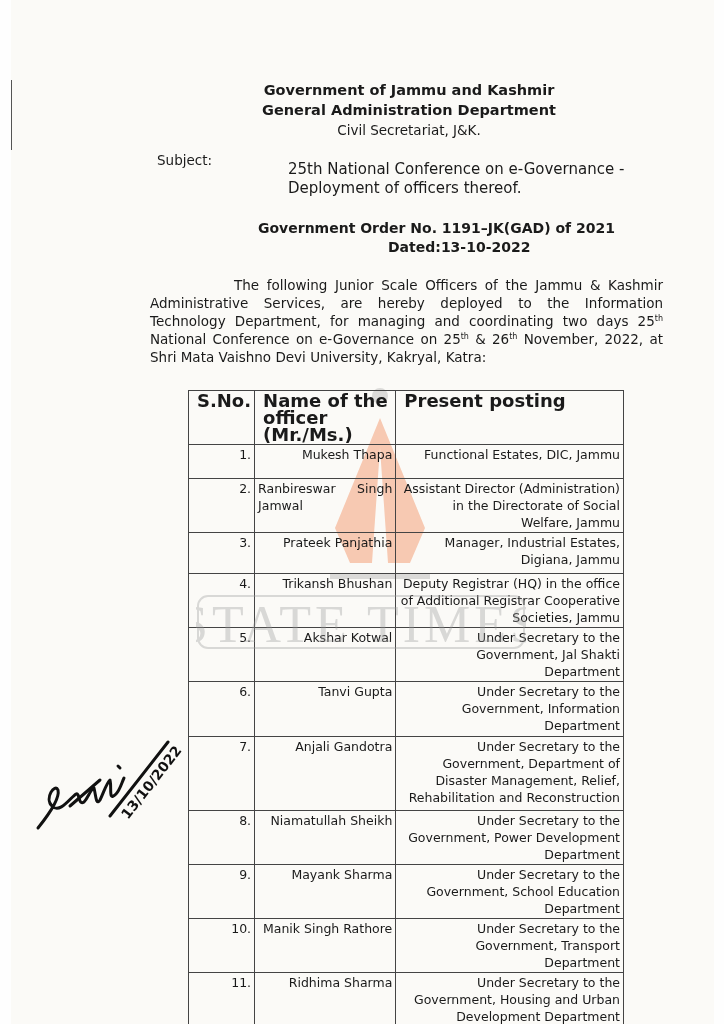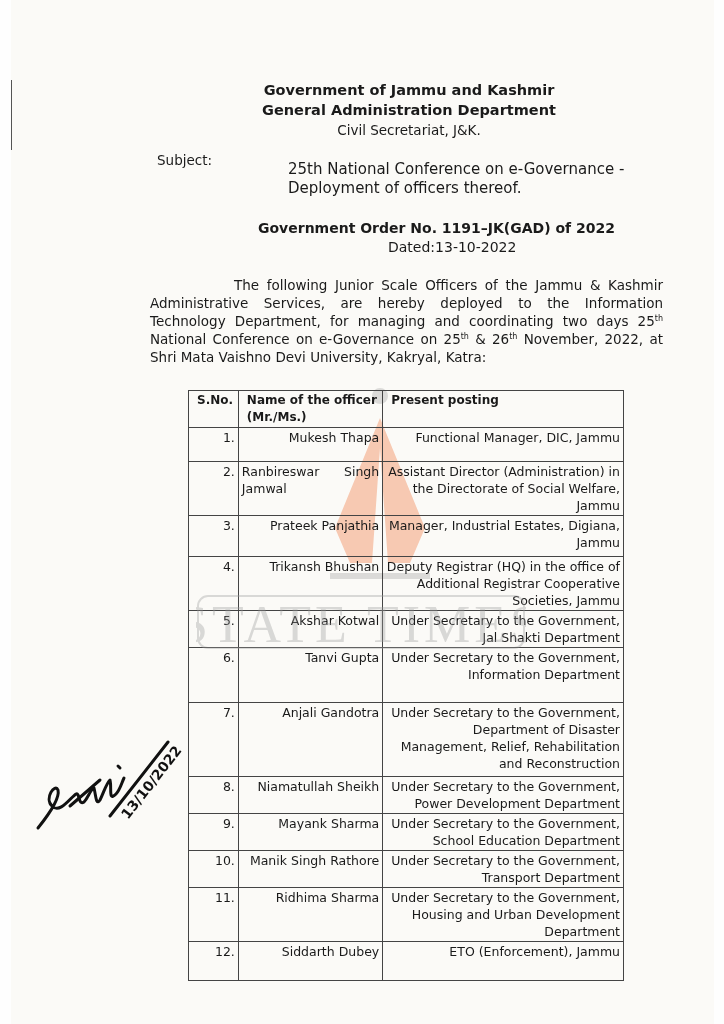--- a/index.html
+++ b/index.html
@@ -12,37 +12,37 @@
   .edge-left { position: absolute; left: 0; top: 0; width: 11px; height: 1024px; background: #fefefe; }
   .edge-right { position: absolute; right: 0; top: 0; width: 10px; height: 1024px; background: #fefefe; }
   .edge-line { position: absolute; left: 11px; top: 80px; width: 1px; height: 70px; background: #555; }
   .head { position: absolute; left: 0; width: 724px; text-align: center; font-size: 14.5px; }
   .h1 { top: 82px; font-weight: bold; left: 47px; }
   .h2 { top: 102px; font-weight: bold; left: 47px; }
   .h3 { top: 122px; font-size: 13.5px; left: 47px; }
   .subject-label { position: absolute; left: 157px; top: 152px; font-size: 13.5px; }
   .subject-text { position: absolute; left: 245px; top: 160px; width: 425px; font-size: 15px; line-height: 19px; margin-left: 43px; }
   .order { position: absolute; left: 258px; top: 220px; font-size: 14px; font-weight: bold; }
-  .dated { position: absolute; left: 388px; top: 239px; font-size: 14px; font-weight: normal; }
+  .dated { position: absolute; left: 388px; top: 239px; font-size: 14px; font-weight: bold; }
   .para {
     position: absolute; left: 150px; top: 276px; width: 513px;
     font-size: 13.5px; line-height: 18px; text-align: justify;
   }
   .para .indent { display: inline-block; width: 84px; }
   sup { font-size: 8px; line-height: 0; }
 
   table.officers {
     position: absolute; left: 188px; top: 390px; width: 436px;
     border-collapse: collapse; font-size: 12.5px; line-height: 17px;
     background: transparent;
   }
   table.officers th, table.officers td {
     border: 1px solid #444; vertical-align: top; padding: 1px 3px; text-align: right;
   }
-  table.officers th { text-align: left; font-weight: bold; font-size: 12px; padding-left: 8px; }
+  table.officers th { text-align: left; font-weight: bold; font-size: 18px; padding-left: 8px; }
   .c1 { width: 38px; text-align: right !important; }
   .c2 { width: 137px; }
   .c3 { width: 239px; text-align: justify; }
 
   .wm-nib {
     position: absolute; left: 330px; top: 388px; width: 100px; height: 200px;
     opacity: 0.55; pointer-events: none;
   }
   .wm-text {
     position: absolute; left: 196px; top: 592px; width: 330px; height: 60px;
@@ -57,21 +57,21 @@
 <div class="edge-right"></div>
 <div class="edge-line"></div>
 
 <div class="head h1">Government of Jammu and Kashmir</div>
 <div class="head h2">General Administration Department</div>
 <div class="head h3">Civil Secretariat, J&amp;K.</div>
 
 <div class="subject-label">Subject:</div>
 <div class="subject-text">25th National Conference on e-Governance - Deployment of officers thereof.</div>
 
-<div class="order">Government Order No.  1191–JK(GAD) of 2022</div>
+<div class="order">Government Order No.  1191–JK(GAD) of 2021</div>
 <div class="dated">Dated:13-10-2022</div>
 
 <div class="para"><span class="indent"></span><span>The following Junior Scale Officers of the Jammu &amp; Kashmir Administrative Services, are hereby deployed to the Information Technology Department, for managing and coordinating two days 25</span><sup>th</sup><span> National Conference on e-Governance on 25</span><sup>th</sup><span> &amp; 26</span><sup>th</sup><span> November, 2022, at Shri Mata Vaishno Devi University, Kakryal, Katra:</span></div>
 
 <svg class="wm-nib" viewBox="0 0 100 200">
   <circle cx="50" cy="8" r="8" fill="#9a9a9a" opacity="0.6"></circle>
   <path d="M50 30 L95 140 L80 175 L58 175 L50 60 L42 175 L20 175 L5 140 Z" fill="#f4a27a"></path>
   <rect x="-10" y="185" width="120" height="6" fill="#9a9a9a" opacity="0.6"></rect>
 </svg>
 
@@ -80,21 +80,21 @@
     <tr>
       <th class="c1" style="text-align:left !important;">S.No.</th>
       <th class="c2">Name of the officer (Mr./Ms.)</th>
       <th class="c3">Present posting</th>
     </tr>
   </thead>
   <tbody>
     <tr style="height:34px">
       <td class="c1">1.</td>
       <td class="c2">Mukesh Thapa</td>
-      <td class="c3">Functional Manager, DIC, Jammu</td>
+      <td class="c3">Functional Estates, DIC, Jammu</td>
     </tr>
     <tr style="height:52px">
       <td class="c1">2.</td>
       <td class="c2" style="text-align:justify">Ranbireswar Singh Jamwal</td>
       <td class="c3">Assistant Director (Administration) in the Directorate of Social Welfare, Jammu</td>
     </tr>
     <tr style="height:41px">
       <td class="c1">3.</td>
       <td class="c2">Prateek Panjathia</td>
       <td class="c3">Manager, Industrial Estates, Digiana, Jammu</td>

